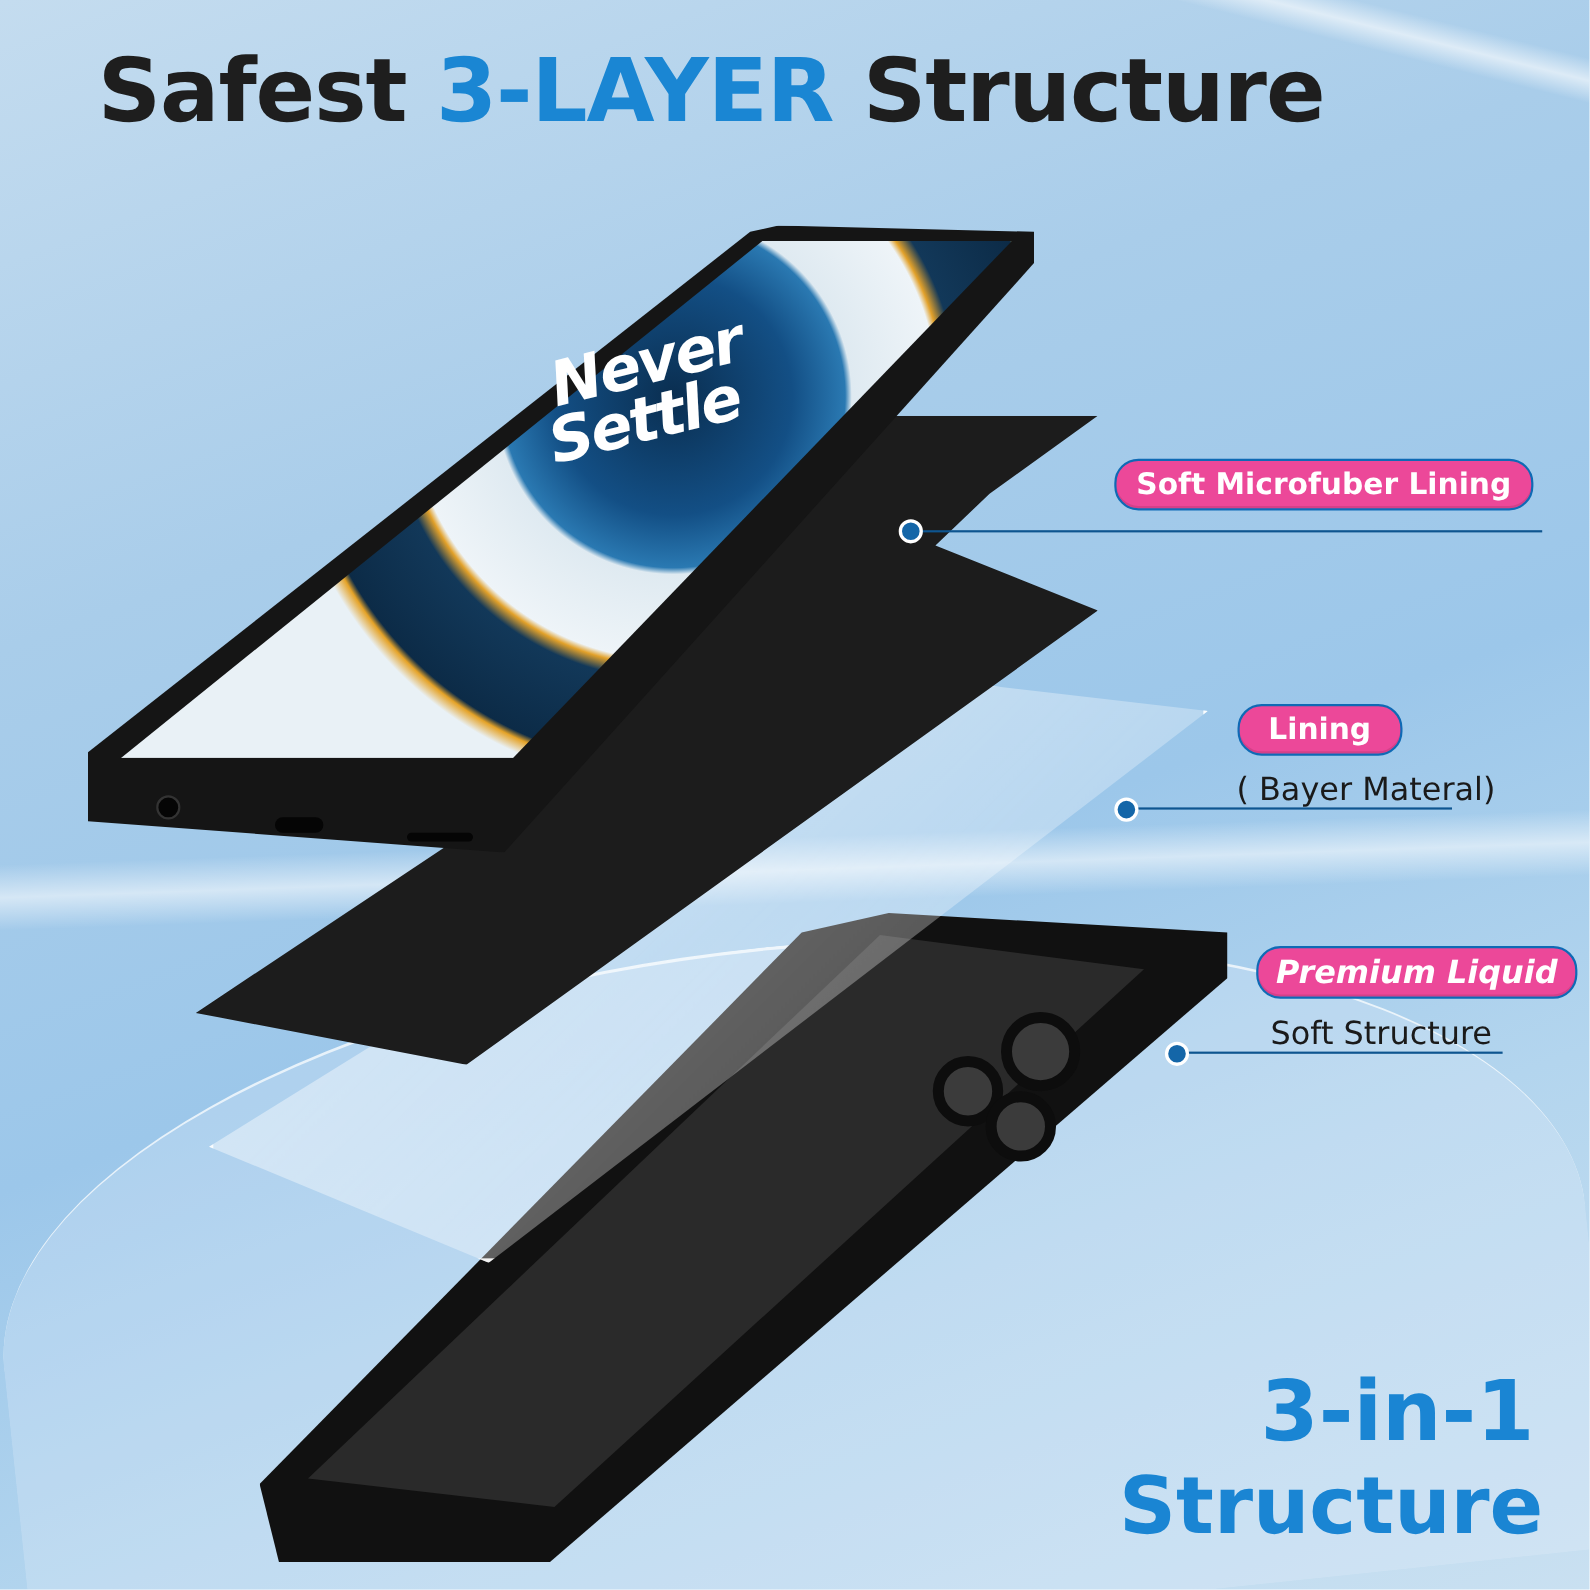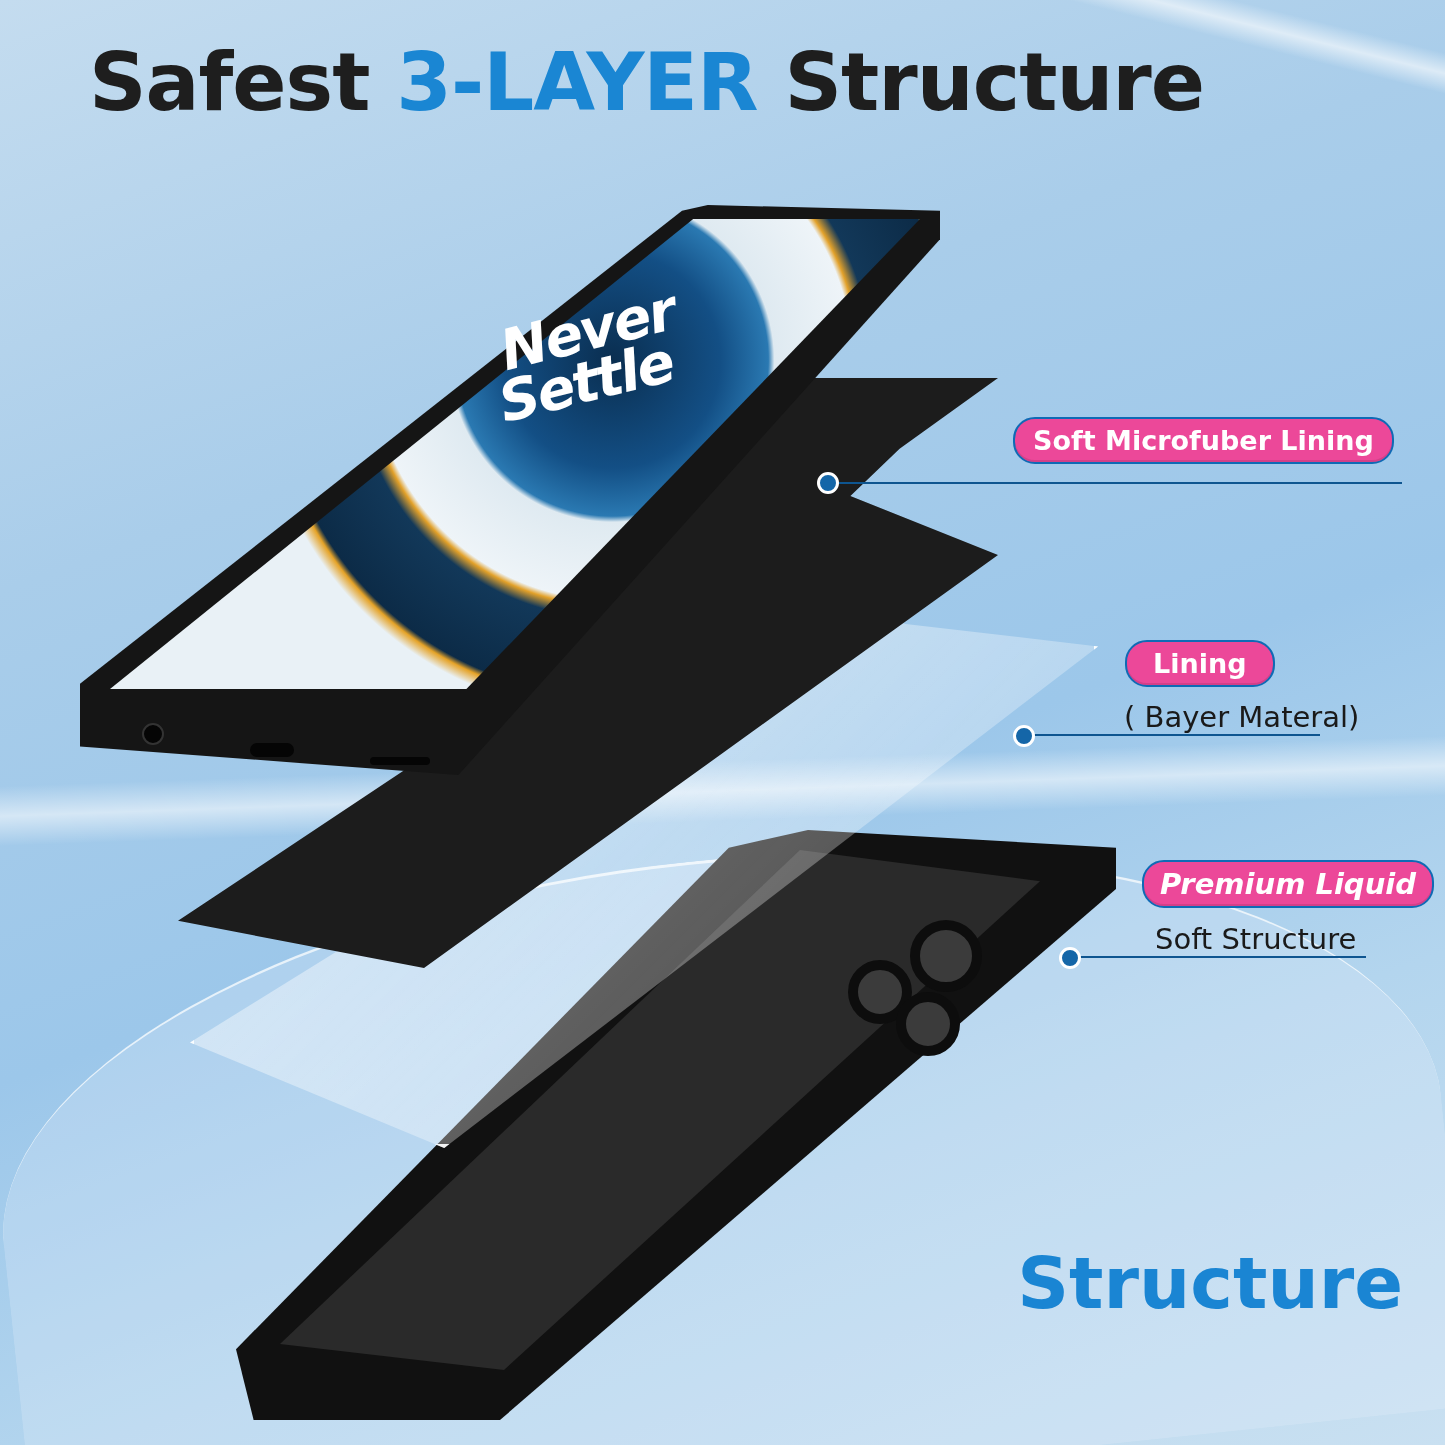--- a/index.html
+++ b/index.html
@@ -114,14 +114,15 @@
 <div class="sub" style="left:1124px;top:700px;">( Bayer Materal)</div>
 <div class="line" style="left:1030px;top:734px;width:290px;"></div>
 <div class="dot" style="left:1013px;top:725px;"></div>
 
 <div class="pill" style="left:1142px;top:860px;padding:5px 16px;font-size:29px;font-style:italic;">Premium Liquid</div>
 <div class="sub" style="left:1155px;top:922px;">Soft Structure</div>
 <div class="line" style="left:1078px;top:956px;width:288px;"></div>
 <div class="dot" style="left:1059px;top:947px;"></div>
 
 <div class="bottom-title" style="top:1240px;">
+  <div style="font-size:76px;line-height:86px;">3-in-1</div>
   <div style="font-size:72px;line-height:86px;margin-right:-8px;">Structure</div>
 </div>
 
 </body></html>

